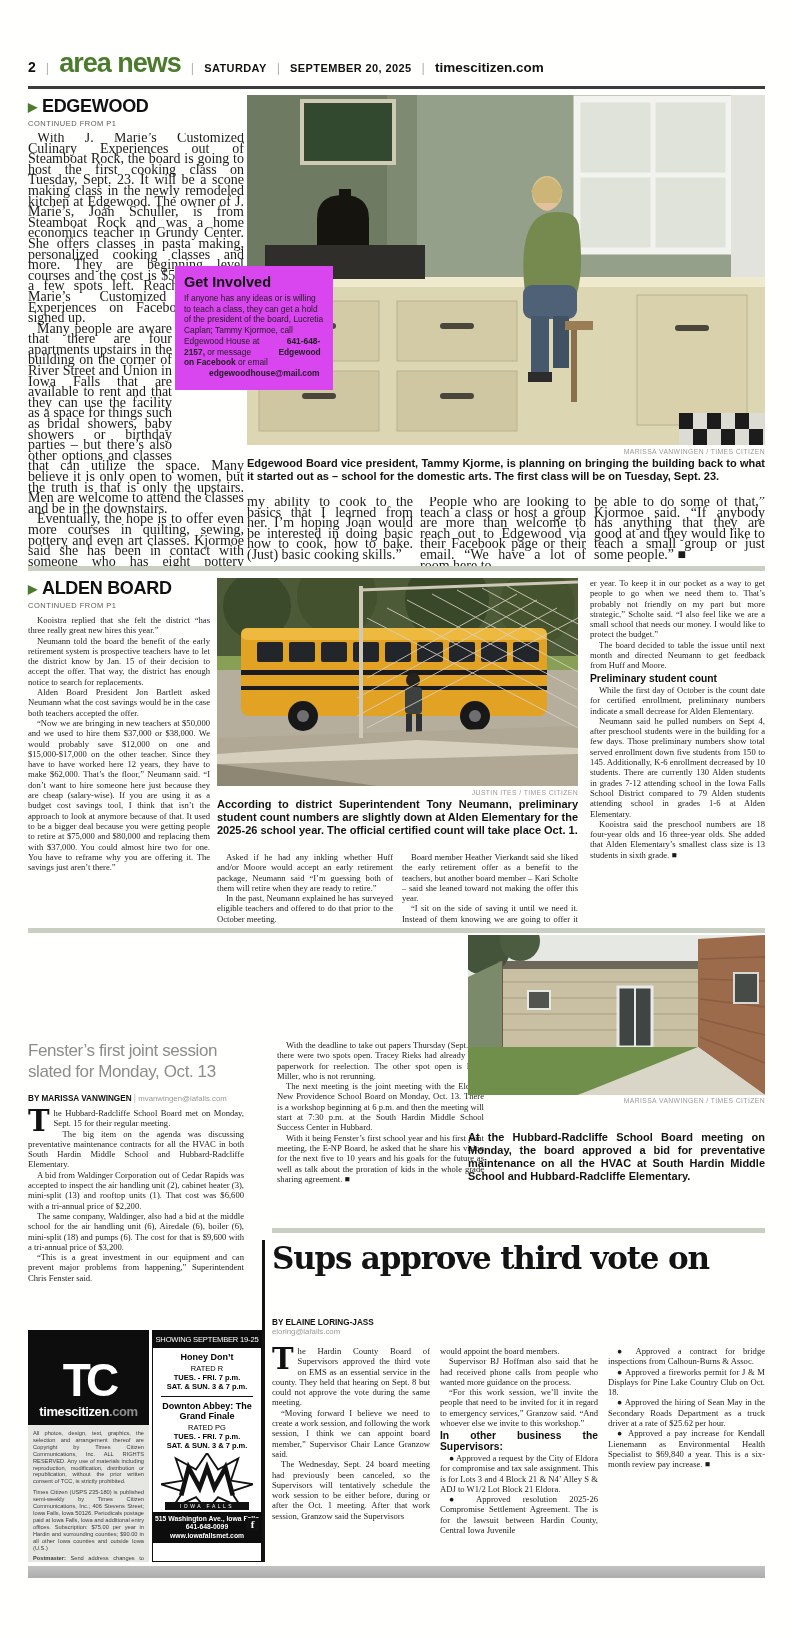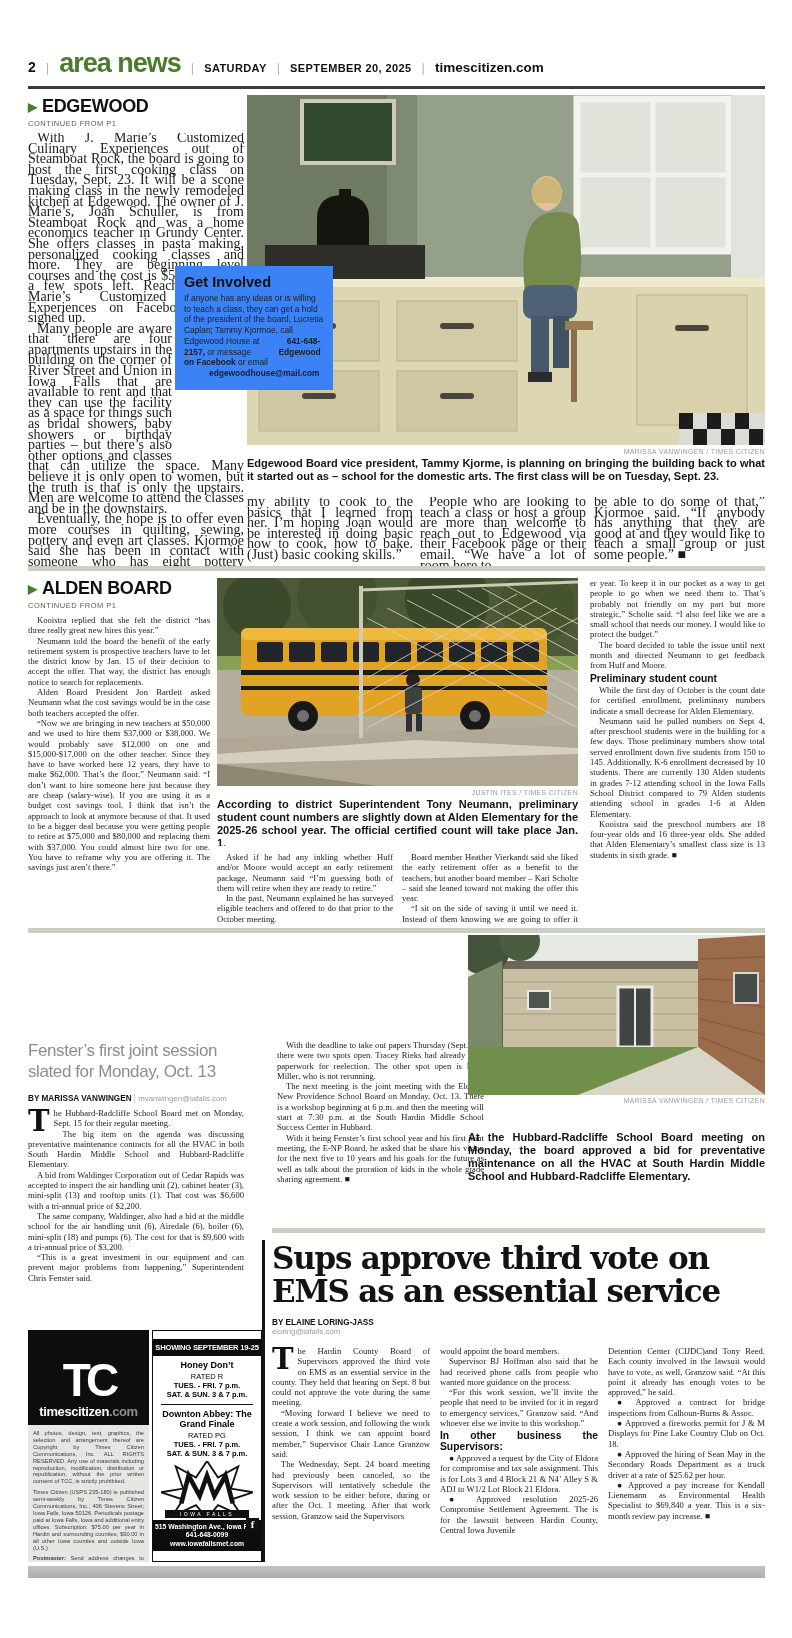--- a/index.html
+++ b/index.html
@@ -34,39 +34,39 @@
   .byline{font-family:"Liberation Sans",sans-serif;font-size:8.2px;font-weight:bold;color:#111;}
   .bysep{color:#b0b0b0;font-weight:normal;}
   .byemail{font-family:"Liberation Sans",sans-serif;font-size:7.8px;font-weight:normal;color:#9a9a9a;}
   .subhead-inline{font-family:"Liberation Sans",sans-serif;font-weight:bold;font-size:10.3px;text-indent:0 !important;margin-top:3px !important;margin-bottom:1px !important;color:#0f0f0f;}
   .dropcap{float:left;font-family:"DejaVu Serif",serif;font-weight:bold;font-size:29px;line-height:24px;padding:1px 4px 0 0;color:#111;}
   
   .divider{background:#c9cfc3;height:5px;}
   .vrule{background:#141414;width:2.5px;}
   .botbar{background:linear-gradient(#c2c2c2,#adadad);height:12px;}
   
-  .gibox{background:#3b82f6;padding:8px 9px;box-sizing:border-box;overflow:hidden;}
+  .gibox{background:#d946ef;padding:8px 9px;box-sizing:border-box;overflow:hidden;}
   .gititle{font-family:"Liberation Sans",sans-serif;font-weight:bold;font-size:14.5px;color:#101010;margin:0 0 3px 0;}
   .gitext{font-family:"Liberation Sans",sans-serif;font-size:8.4px;line-height:10.7px;color:#1e1e1e;}
   .gib{font-weight:bold;padding-left:25px;}
   .gispacer{float:right;width:72px;height:128px;}
   
   .photo{overflow:hidden;background:#cfcfca;}
   .photo svg{display:block;}
   
   .tcad{box-sizing:border-box;overflow:hidden;font-family:"Liberation Sans",sans-serif;}
   .tcblack{background:#0d0d0d;color:#fff;text-align:center;padding:2px 0 6px 0;}
   .tclogo{font-weight:800;font-size:46px;letter-spacing:-5px;line-height:48px;margin-top:24px;}
   .tcsite{font-weight:bold;font-size:13px;letter-spacing:-.4px;}
   .tctld{color:#8f8f8f;}
   .tclegal{background:#e6e6e3;color:#3a3a3a;font-size:5.7px;line-height:6.9px;padding:5px 5px;text-align:justify;}
   .tclegal p{margin:0 0 4px 0;}
   
   .cinema{box-sizing:border-box;border:1.5px solid #0d0d0d;background:#fff;overflow:hidden;font-family:"Liberation Sans",sans-serif;text-align:center;position:absolute;}
-  .cinhead{background:#0d0d0d;color:#fff;font-weight:bold;font-size:7.6px;letter-spacing:-.2px;padding:4px 1px;margin-top:8px;}
+  .cinhead{background:#0d0d0d;color:#fff;font-weight:normal;font-size:7.6px;letter-spacing:-.2px;padding:4px 1px;}
   .cintitle{font-weight:bold;font-size:9px;line-height:10.5px;margin-top:4px;}
   .cinrate{font-size:7.5px;margin-top:1px;text-align:center;}
   .cintime{font-size:7.5px;font-weight:bold;line-height:9.5px;}
   .cindiv{border-top:1.5px solid #111;margin:4px 8px 0 8px;}
   .cinfoot{background:#0d0d0d;color:#fff;font-weight:bold;font-size:6.8px;line-height:8.6px;padding:3px 1px;}
   .cinloc{background:#111;color:#fff;font-size:5px;letter-spacing:2.5px;padding:1px 0;width:84px;margin:-8px auto 2px auto;position:relative;}
   .fbicon{position:absolute;right:2px;bottom:30px;width:13px;height:13px;background:#111;color:#fff;
           font-family:"Liberation Serif",serif;font-weight:bold;font-size:11px;line-height:13px;text-align:center;}
 </style>
 </head>
@@ -217,21 +217,21 @@
       <polygon points="0,186 160,208 0,208" fill="#8e8774"></polygon>
       <g stroke="#d8d2c2" stroke-width="1" opacity="0.85" fill="none">
         <path d="M150,40 L361,150 M170,30 L361,130 M190,22 L361,112 M215,16 L361,94 M240,12 L361,78 M265,10 L361,62 M290,8 L361,46"></path>
         <path d="M361,40 L150,150 M340,30 L140,138 M320,22 L140,120 M300,16 L150,100"></path>
       </g>
       <rect x="142" y="8" width="4" height="152" fill="#cfc9b8"></rect>
       <path d="M142,12 L361,4" stroke="#cfc9b8" stroke-width="3" fill="none"></path>
     </svg>
   </div>
   <div class="abs credit" style="left:217px;top:789px;width:361px;">JUSTIN ITES / TIMES CITIZEN</div>
-  <div class="abs caption" style="left:217px;top:798px;width:361px;height:48px;">According to district Superintendent Tony Neumann, preliminary student count numbers are slightly down at Alden Elementary for the 2025-26 school year. The official certified count will take place Jan. 1.</div>
+  <div class="abs caption" style="left:217px;top:798px;width:361px;height:48px;">According to district Superintendent Tony Neumann, preliminary student count numbers are slightly down at Alden Elementary for the 2025-26 school year. The official certified count will take place Oct. 1.</div>
 
   <div class="abs bodytext sm88" style="left:217px;top:852px;width:176px;height:74px;">
     <p>Asked if he had any inkling whether Huff and/or Moore would accept an early retirement package, Neumann said “I’m guessing both of them will retire when they are ready to retire.”</p>
     <p>In the past, Neumann explained he has surveyed eligible teachers and offered to do that prior to the October meeting.</p>
   </div>
   <div class="abs bodytext sm88" style="left:402px;top:852px;width:176px;height:74px;">
     <p>Board member Heather Vierkandt said she liked the early retirement offer as a benefit to the teachers, but another board member – Kari Scholte – said she leaned toward not making the offer this year.</p>
     <p>“I sit on the side of saving it until we need it. Instead of them knowing we are going to offer it every year or every oth-</p>
   </div>
 
@@ -301,42 +301,40 @@
     </svg>
   </div>
   <div class="abs credit" style="left:468px;top:1097px;width:297px;">MARISSA VANWINGEN / TIMES CITIZEN</div>
   <div class="abs caption" style="left:468px;top:1106px;width:297px;height:58px;margin-top:25px;">At the Hubbard-Radcliffe School Board meeting on Monday, the board approved a bid for preventative maintenance on all the HVAC at South Hardin Middle School and Hubbard-Radcliffe Elementary.</div>
 
   <div class="abs divider" style="left:272px;top:1228px;width:493px;"></div>
   <div class="abs vrule" style="left:262px;top:1240px;height:322px;"></div>
 
   <div class="abs headline hl-big" style="left:272px;top:1242px;width:495px;">
     <div>Sups approve third vote on</div>
-    <div>EMS as an essential service</div>
   </div>
   <div class="abs" style="left:272px;top:1318px;width:200px;">
     <div class="byline">BY ELAINE LORING-JASS</div>
     <div class="byemail">eloring@iafalls.com</div>
   </div>
 
   <div class="abs bodytext sm88" style="left:272px;top:1346px;width:158px;height:214px;">
     <p class="noind"><span class="dropcap">T</span><span>he Hardin County Board of Supervisors approved the third vote on EMS as an essential service in the county. They held that hearing on Sept. 8 but could not approve the vote during the same meeting.</span></p>
     <p>“Moving forward I believe we need to create a work session, and following the work session, I think we can appoint board member,” Supervisor Chair Lance Granzow said.</p>
     <p>The Wednesday, Sept. 24 board meeting had previously been canceled, so the Supervisors will tentatively schedule the work session to be either before, during or after the Oct. 1 meeting. After that work session, Granzow said the Supervisors</p>
   </div>
   <div class="abs bodytext sm88" style="left:440px;top:1346px;width:158px;height:214px;">
     <p class="noind">would appoint the board members.</p>
     <p>Supervisor BJ Hoffman also said that he had received phone calls from people who wanted more guidance on the process.</p>
     <p>“For this work session, we’ll invite the people that need to be invited for it in regard to emergency services,” Granzow said. “And whoever else we invite to this workshop.”</p>
     <p class="subhead-inline">In other business the Supervisors:</p>
     <p>● Approved a request by the City of Eldora for compromise and tax sale assignment. This is for Lots 3 and 4 Block 21 &amp; N4’ Alley S &amp; ADJ to W1/2 Lot Block 21 Eldora.</p>
     <p>● Approved resolution 2025-26 Compromise Settlement Agreement. The is for the lawsuit between Hardin County, Central Iowa Juvenile</p>
   </div>
   <div class="abs bodytext sm88" style="left:608px;top:1346px;width:157px;height:214px;">
-    <p class="noind">Detention Center (CIJDC)and Tony Reed. Each county involved in the lawsuit would have to vote, as well, Granzow said. “At this point it already has enough votes to be approved,” he said.</p>
     <p>● Approved a contract for bridge inspections from Calhoun-Burns &amp; Assoc.</p>
     <p>● Approved a fireworks permit for J &amp; M Displays for Pine Lake Country Club on Oct. 18.</p>
     <p>● Approved the hiring of Sean May in the Secondary Roads Department as a truck driver at a rate of $25.62 per hour.</p>
     <p>● Approved a pay increase for Kendall Lienemann as Environmental Health Specialist to $69,840 a year. This is a six-month review pay increase.  ■</p>
   </div>
 
   <div class="abs tcad" style="left:28px;top:1330px;width:121px;height:232px;">
     <div class="tcblack">
       <div class="tclogo">TC</div>
       <div class="tcsite"><span>timescitizen</span><span class="tctld">.com</span></div>

